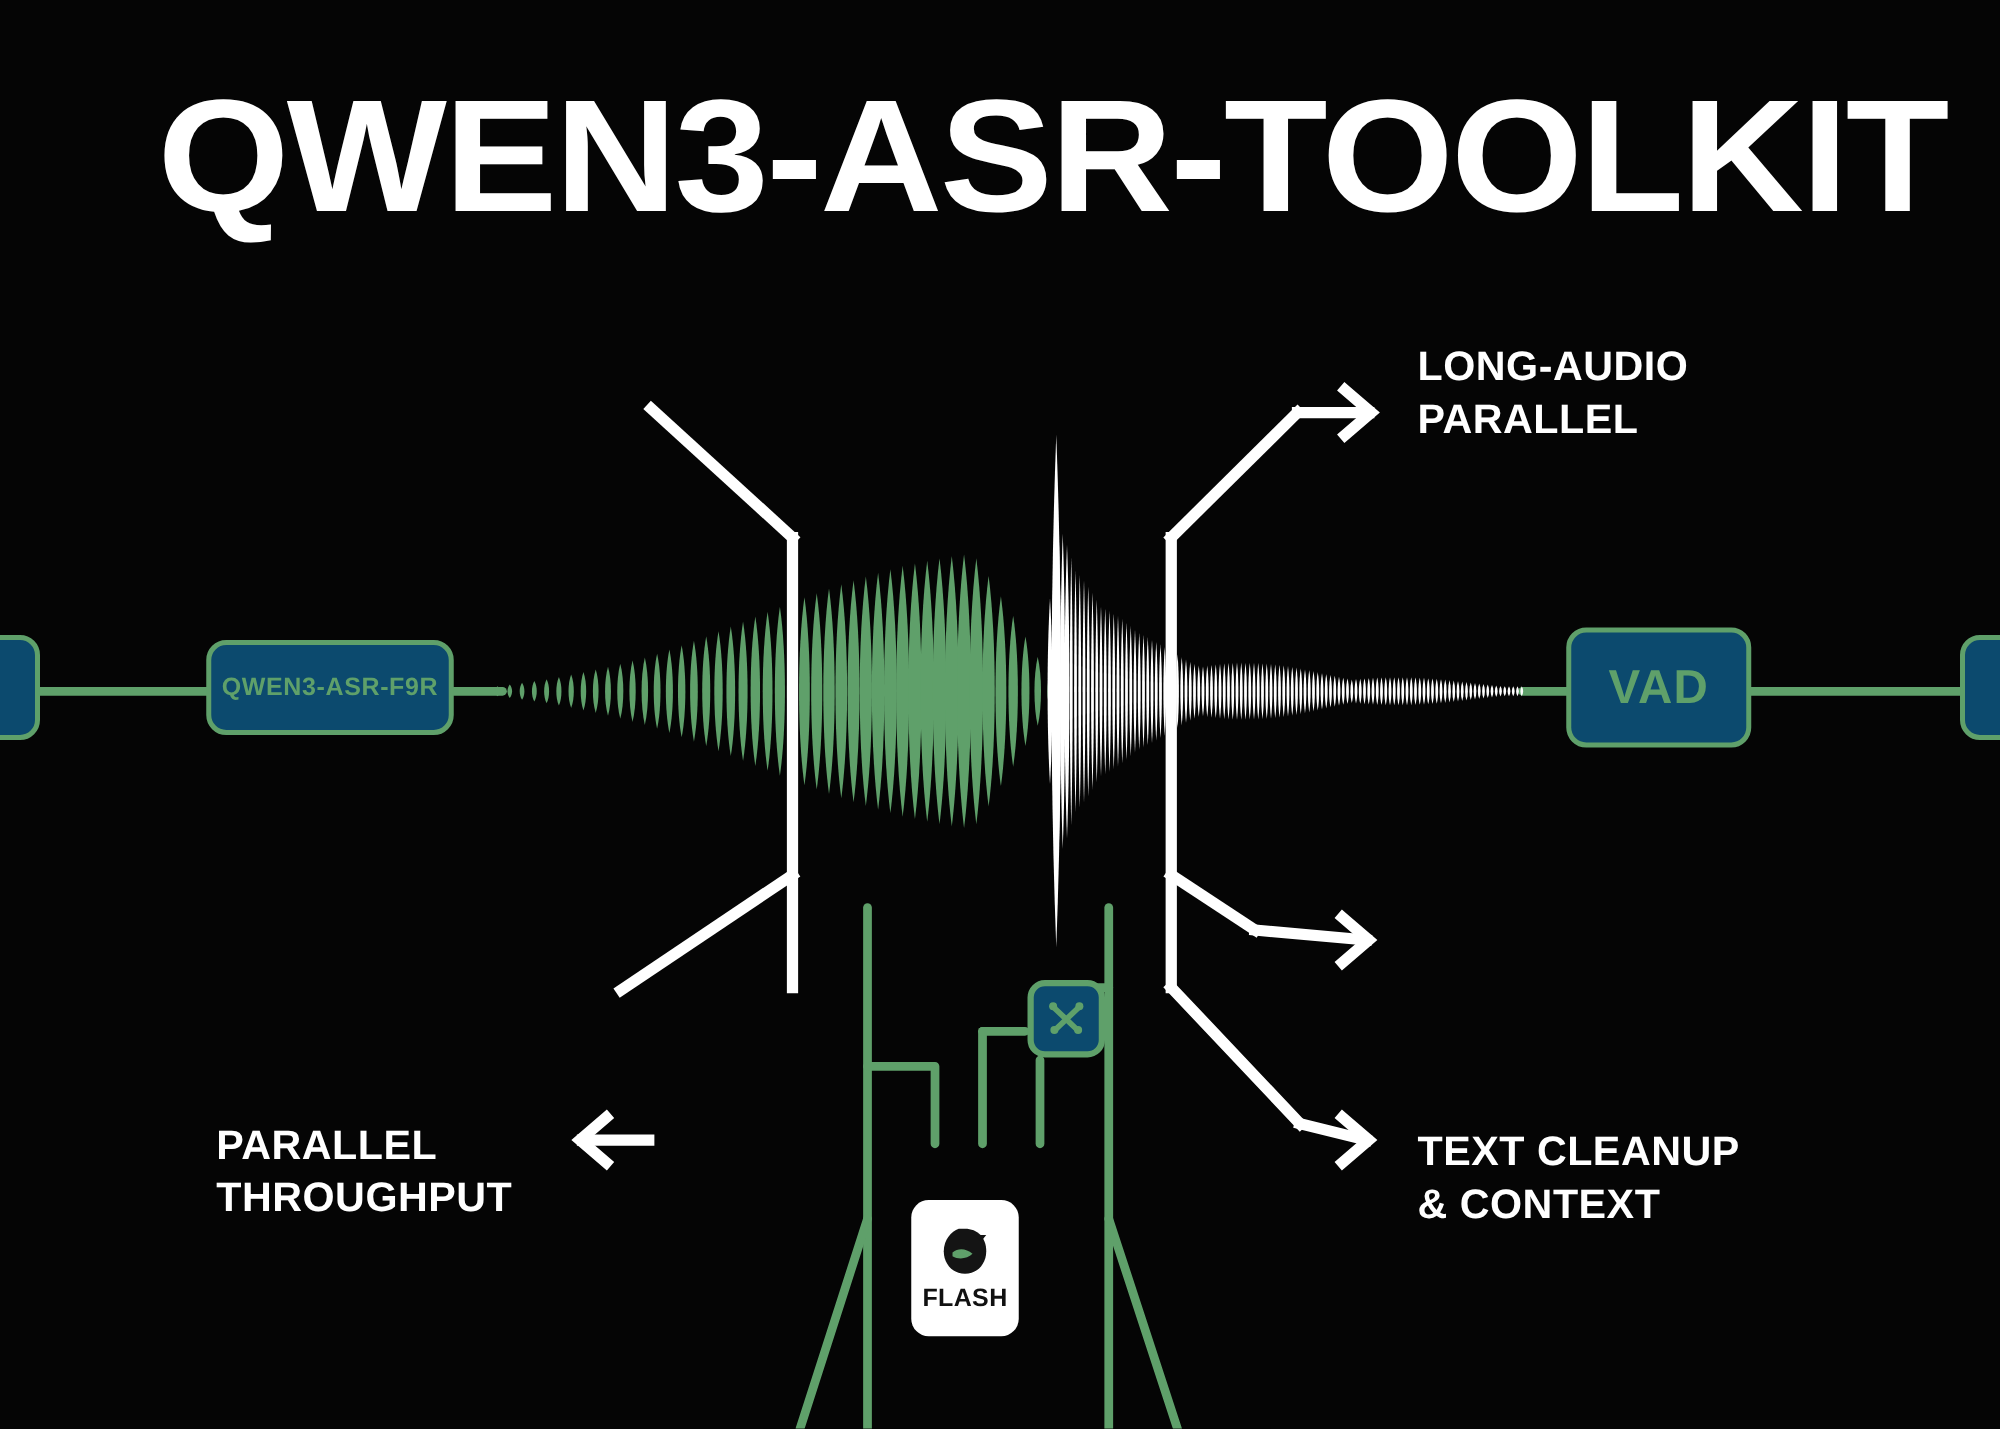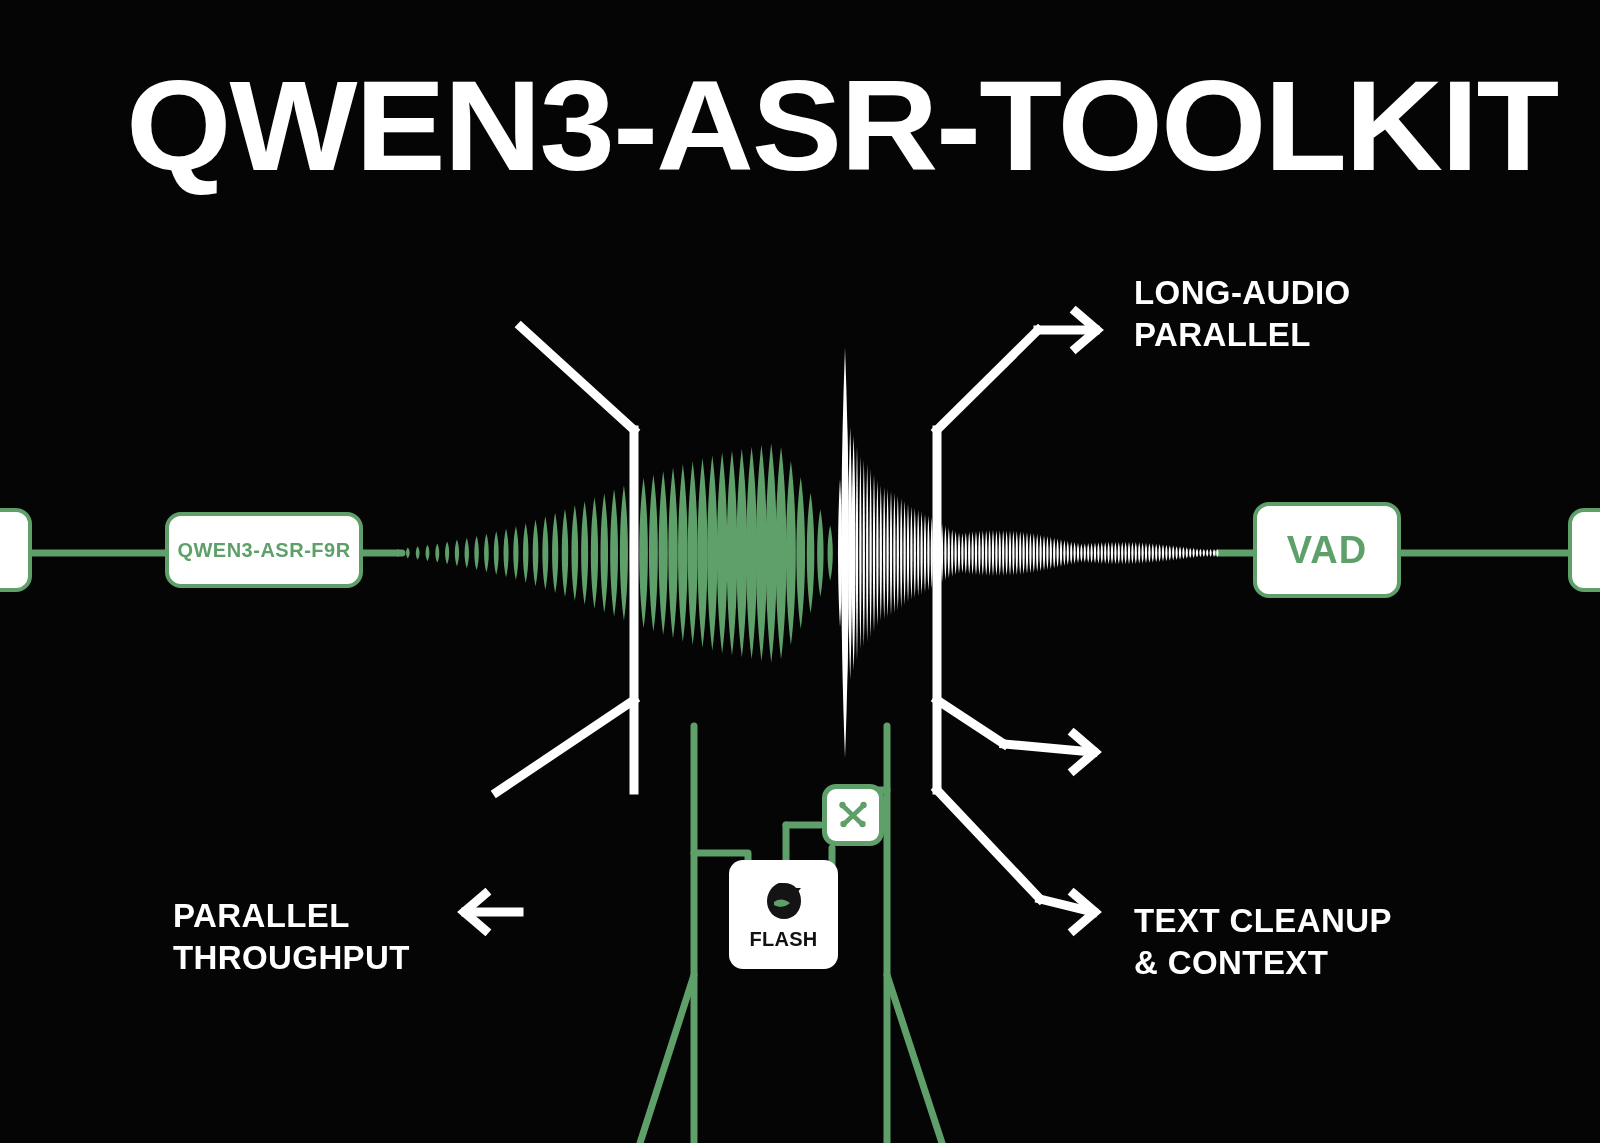--- a/index.html
+++ b/index.html
@@ -48,21 +48,21 @@
   #label-long-audio   { left:1134px; top:272px; }
   #label-format-rate  { left:1134px; top:735px; }
   #label-text-cleanup { left:1134px; top:900px; }
   #label-parallel     { left:173px;  top:895px; }
 
   
   .node {
     position:absolute;
     border:4px solid #5fa06a;
     border-radius:16px;
-    background:#ffffff;
+    background:#0c4a6e;
     display:flex;
     align-items:center;
     justify-content:center;
     color:#5fa06a;
     font-weight:bold;
     font-family:"Liberation Sans", sans-serif;
   }
   #node-asr {
     left:165px; top:512px;
     width:198px; height:76px;
@@ -86,22 +86,22 @@
   #node-tool {
     left:822px; top:784px;
     width:62px; height:62px;
     border-width:5px;
     border-radius:14px;
   }
 
   
   #flash-badge {
     position:absolute;
-    left:729px; top:860px;
-    width:109px; height:109px;
+    left:729px; top:960px;
+    width:86px; height:109px;
     background:#ffffff;
     border-radius:14px;
     display:flex;
     flex-direction:column;
     align-items:center;
     justify-content:center;
     gap:4px;
   }
   #flash-badge .flash-label {
     font-family:"Liberation Sans", sans-serif;

